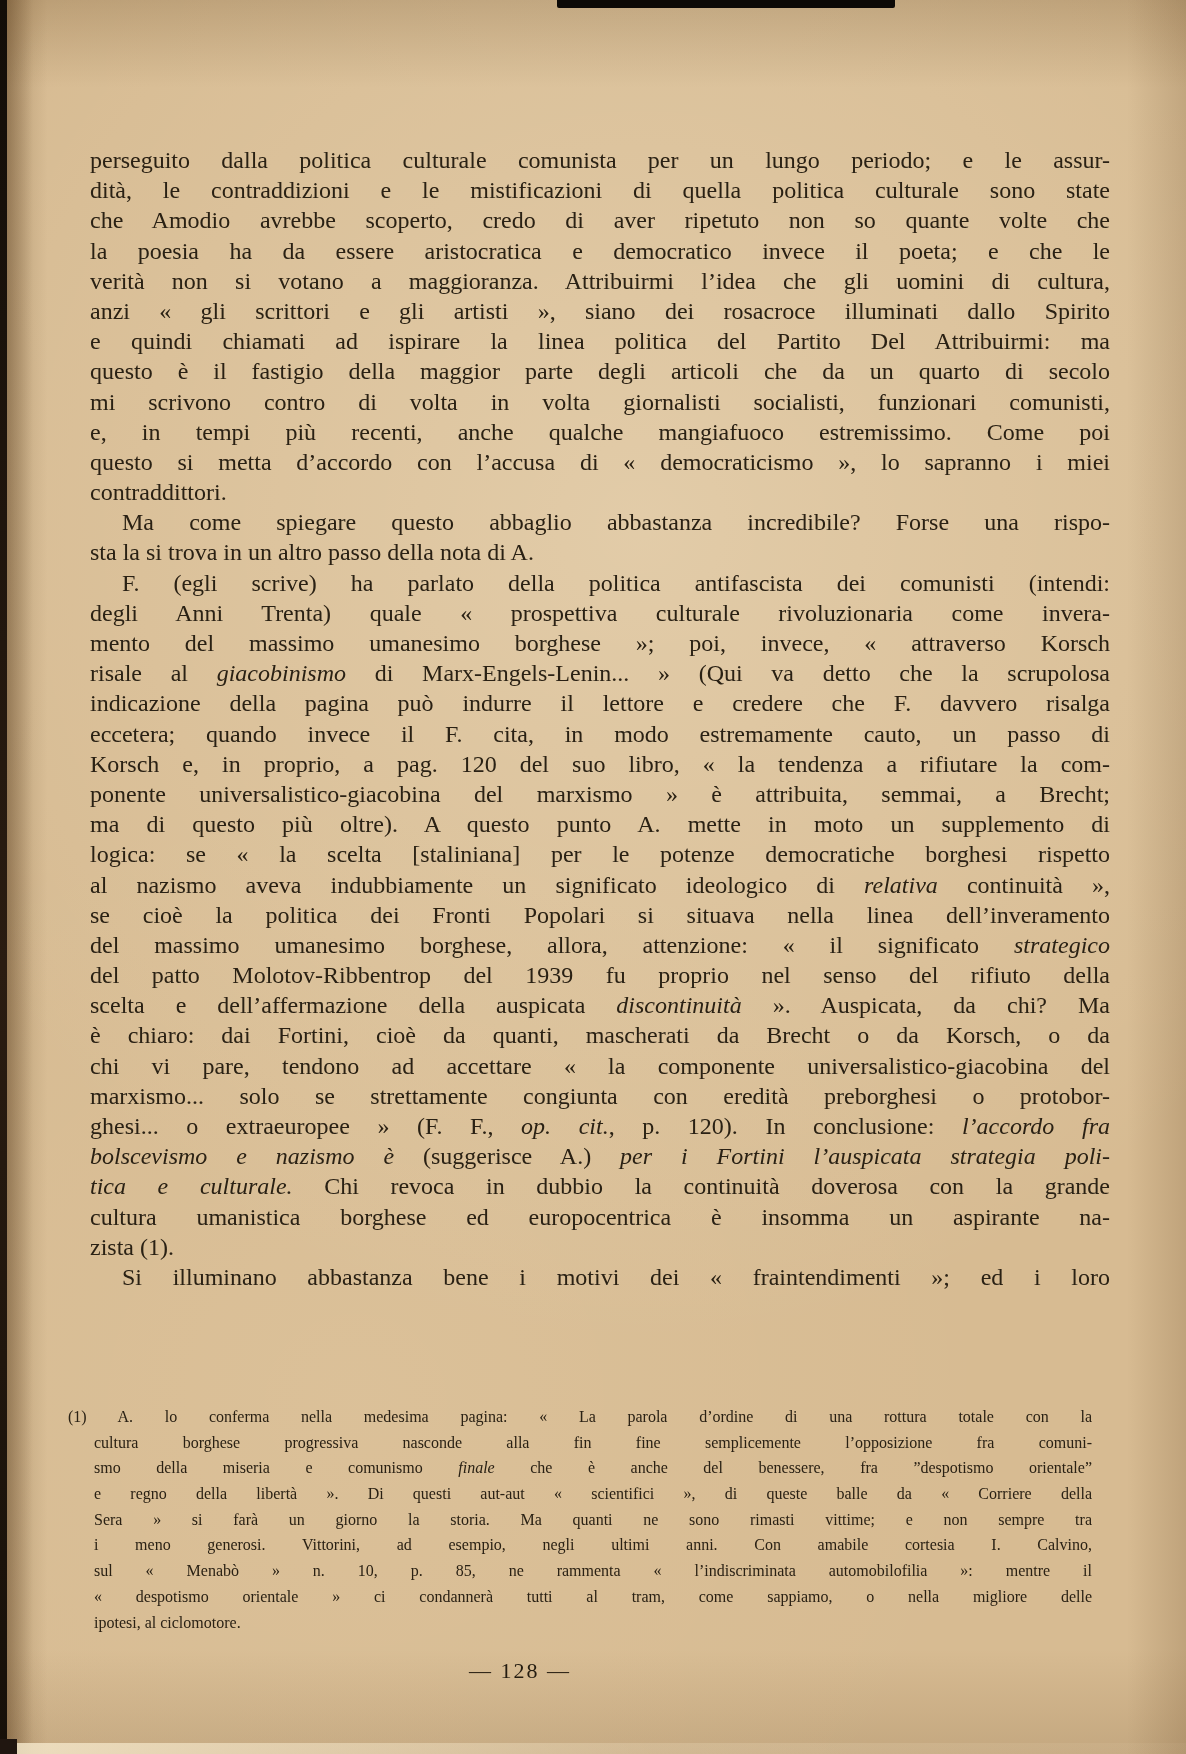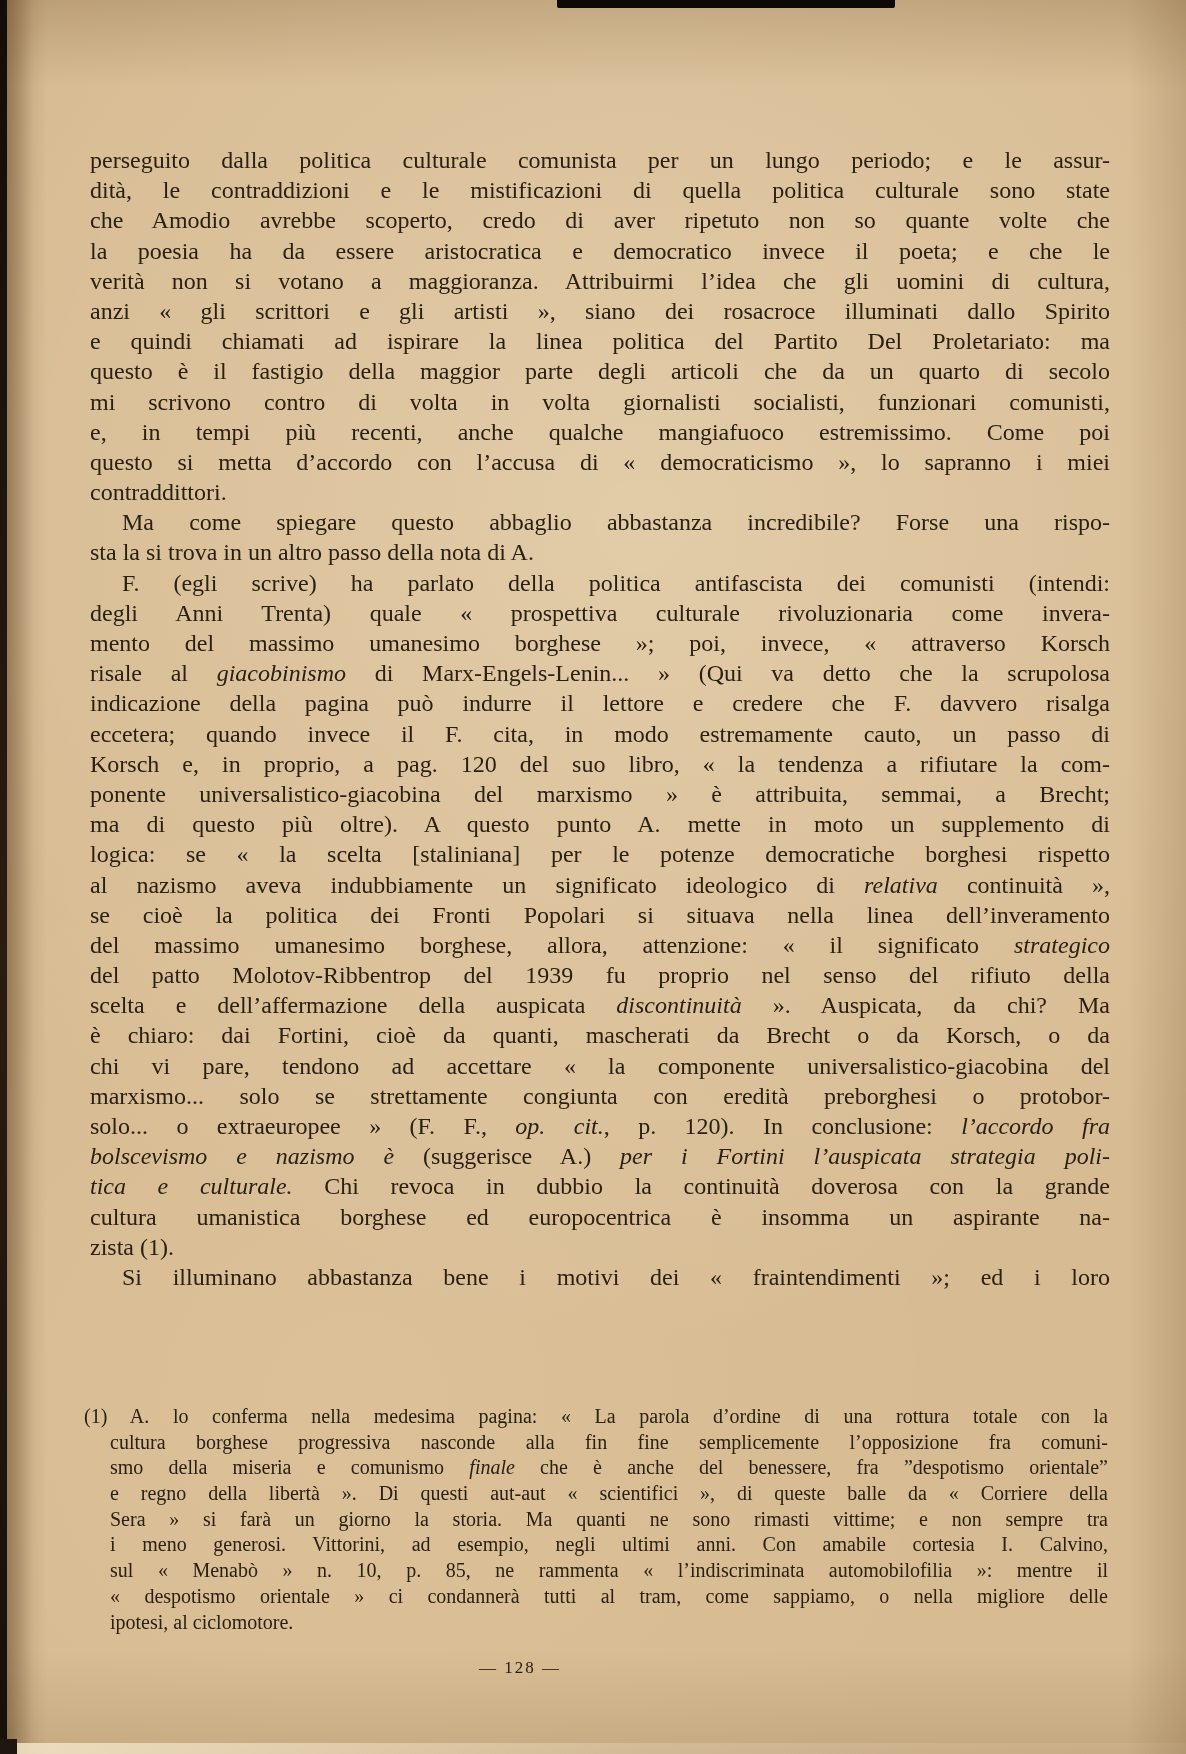--- a/index.html
+++ b/index.html
@@ -45,29 +45,29 @@
   .para{margin:0;}
   .tline{
     text-align:justify;
     text-align-last:justify;
     height:30.2px;overflow:visible;white-space:nowrap;
   }
   .tline.noj{text-align-last:left;}
   .tline.indent1{text-indent:32px;}
   .tline i{font-style:italic;margin-top:44px;}
   .footnote-block{
-    position:absolute;left:84px;top:1404px;width:1024px;
+    position:absolute;left:68px;top:1404px;width:1024px;
     box-sizing:border-box;padding-left:26px;
-    font-size:20px;line-height:25.7px;
+    font-size:16px;line-height:25.7px;
   }
   .footnote-block .tline{height:25.7px;}
   .footnote-block .tline.hang{text-indent:-26px;}
   .page-number{
     position:absolute;top:1658px;left:0;width:1040px;
-    text-align:center;font-size:17px;letter-spacing:2px;
+    text-align:center;font-size:22px;letter-spacing:2px;
     color:#241c10;
   }
 </style>
 </head>
 <body>
 
 <div class="page">
   <div class="edge-left"></div>
   <div class="edge-left-shadow"></div>
   <div class="edge-top-bar"></div>
@@ -75,21 +75,21 @@
   <div class="edge-bottom-notch"></div>
 
   <main class="text-block" id="main-text">
       <div class="para">
         <div class="tline"><span>perseguito dalla politica culturale comunista per un lungo periodo; e le assur-</span></div>
         <div class="tline"><span>dità, le contraddizioni e le mistificazioni di quella politica culturale sono state</span></div>
         <div class="tline"><span>che Amodio avrebbe scoperto, credo di aver ripetuto non so quante volte che</span></div>
         <div class="tline"><span>la poesia ha da essere aristocratica e democratico invece il poeta; e che le</span></div>
         <div class="tline"><span>verità non si votano a maggioranza. Attribuirmi l’idea che gli uomini di cultura,</span></div>
         <div class="tline"><span>anzi « gli scrittori e gli artisti », siano dei rosacroce illuminati dallo Spirito</span></div>
-        <div class="tline"><span>e quindi chiamati ad ispirare la linea politica del Partito Del Proletariato: ma</span></div>
+        <div class="tline"><span>e quindi chiamati ad ispirare la linea politica del Partito Del Attribuirmi: ma</span></div>
         <div class="tline"><span>questo è il fastigio della maggior parte degli articoli che da un quarto di secolo</span></div>
         <div class="tline"><span>mi scrivono contro di volta in volta giornalisti socialisti, funzionari comunisti,</span></div>
         <div class="tline"><span>e, in tempi più recenti, anche qualche mangiafuoco estremissimo. Come poi</span></div>
         <div class="tline"><span>questo si metta d’accordo con l’accusa di « democraticismo », lo sapranno i miei</span></div>
         <div class="tline noj"><span>contraddittori.</span></div>
       </div>
       <div class="para">
         <div class="tline indent1"><span>Ma come spiegare questo abbaglio abbastanza incredibile? Forse una rispo-</span></div>
         <div class="tline noj"><span>sta la si trova in un altro passo della nota di A.</span></div>
       </div>
@@ -105,21 +105,21 @@
         <div class="tline"><span>ma di questo più oltre). A questo punto A. mette in moto un supplemento di</span></div>
         <div class="tline"><span>logica: se « la scelta [staliniana] per le potenze democratiche borghesi rispetto</span></div>
         <div class="tline"><span>al nazismo aveva indubbiamente un significato ideologico di </span><i>relativa</i><span> continuità »,</span></div>
         <div class="tline"><span>se cioè la politica dei Fronti Popolari si situava nella linea dell’inveramento</span></div>
         <div class="tline"><span>del massimo umanesimo borghese, allora, attenzione: « il significato </span><i>strategico</i></div>
         <div class="tline"><span>del patto Molotov-Ribbentrop del 1939 fu proprio nel senso del rifiuto della</span></div>
         <div class="tline"><span>scelta e dell’affermazione della auspicata </span><i>discontinuità</i><span> ». Auspicata, da chi? Ma</span></div>
         <div class="tline"><span>è chiaro: dai Fortini, cioè da quanti, mascherati da Brecht o da Korsch, o da</span></div>
         <div class="tline"><span>chi vi pare, tendono ad accettare « la componente universalistico-giacobina del</span></div>
         <div class="tline"><span>marxismo... solo se strettamente congiunta con eredità preborghesi o protobor-</span></div>
-        <div class="tline"><span>solo... o extraeuropee » (F. F., </span><i>op. cit.</i><span>, p. 120). In conclusione: </span><i>l’accordo fra</i></div>
+        <div class="tline"><span>ghesi... o extraeuropee » (F. F., </span><i>op. cit.</i><span>, p. 120). In conclusione: </span><i>l’accordo fra</i></div>
         <div class="tline"><i>bolscevismo e nazismo è</i><span> (suggerisce A.) </span><i>per i Fortini l’auspicata strategia poli-</i></div>
         <div class="tline"><i>tica e culturale.</i><span> Chi revoca in dubbio la continuità doverosa con la grande</span></div>
         <div class="tline"><span>cultura umanistica borghese ed europocentrica è insomma un aspirante na-</span></div>
         <div class="tline noj"><span>zista (1).</span></div>
       </div>
       <div class="para">
         <div class="tline indent1"><span>Si illuminano abbastanza bene i motivi dei « fraintendimenti »; ed i loro</span></div>
       </div>
     </main>
 

